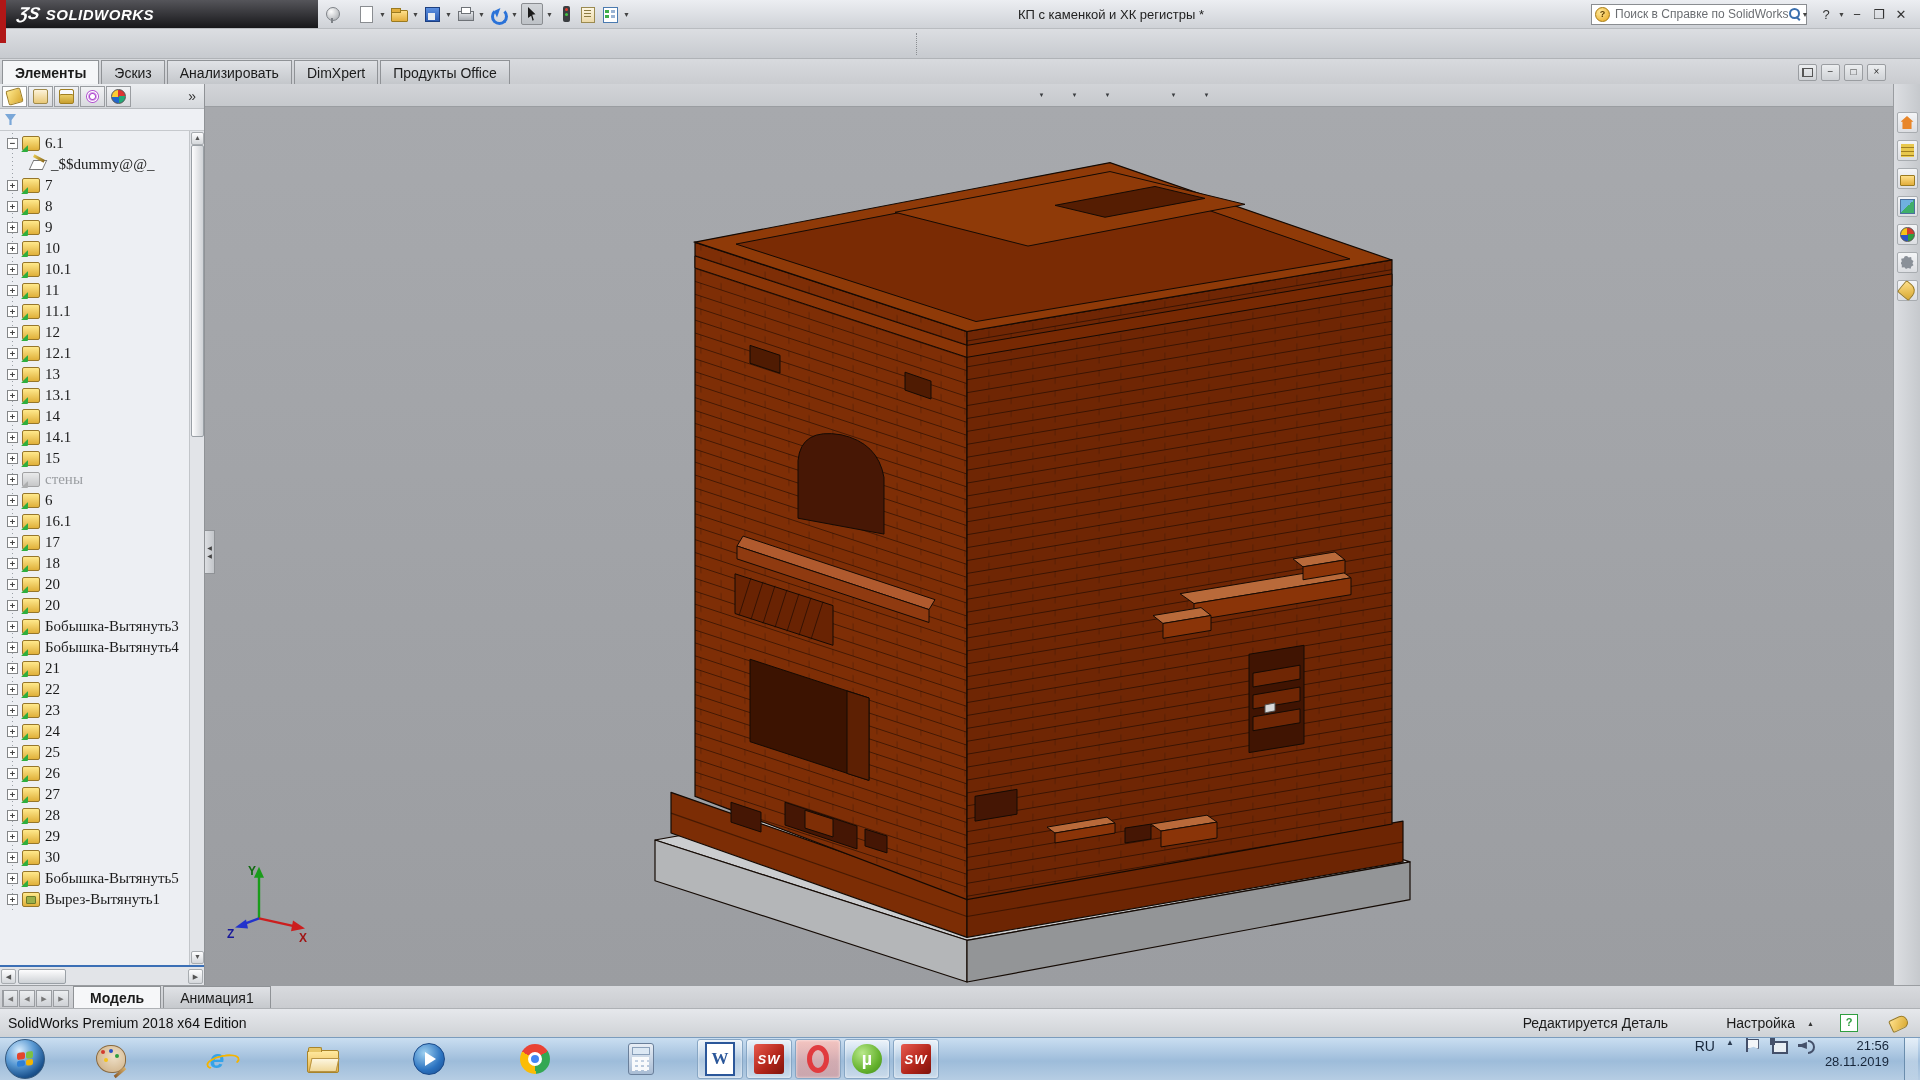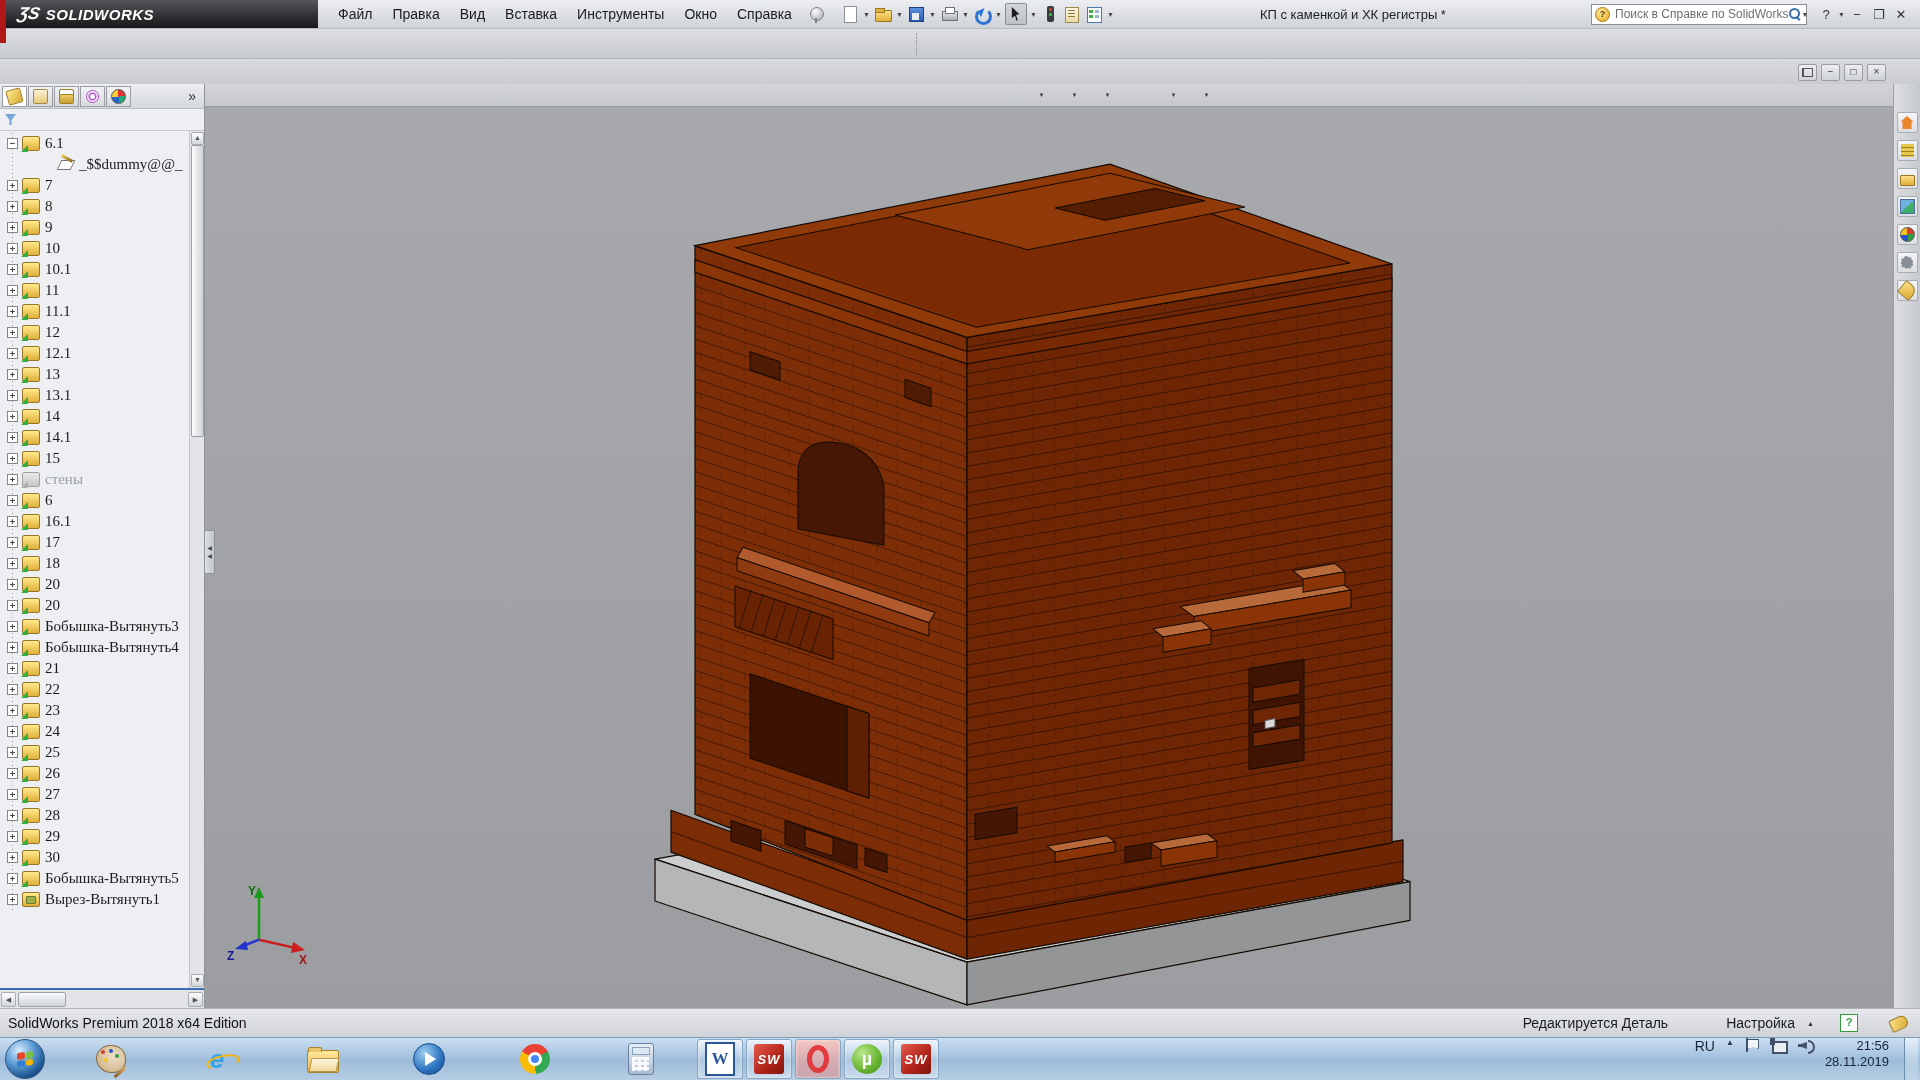--- a/index.html
+++ b/index.html
@@ -76,21 +76,21 @@
   .fg2{background:linear-gradient(#fdf3da,#e8c878);border:1px solid #a08a4a;}
   .fg3{background:linear-gradient(#ffe98c,#c8a030);border:1px solid #a07f22;box-shadow:inset 0 4px 0 #f8f9fb,inset 0 5px 0 #a07f22;}
   .fg4{background:radial-gradient(circle,#fff 2px,#b04ad0 3px,#fff 5px,#b04ad0 6px);border-radius:50%;}
   .fg5{background:conic-gradient(#d33 0 25%,#2a7 0 50%,#26c 0 75%,#fc3 0);border-radius:50%;border:1px solid #555;}
   #fm-more{margin-left:auto;margin-right:8px;font-size:14px;color:#333;}
   #filterrow{height:21px;border-bottom:1px solid #c6c9cd;display:flex;align-items:center;padding-left:5px;flex:none;background:#eef0f4;}
   .funnel{width:11px;height:11px;background:#7aa7d8;clip-path:polygon(0 0,100% 0,60% 55%,60% 100%,40% 100%,40% 55%);filter:drop-shadow(0 0 1px #3b6fb5);}
   #treewrap{flex:1;position:relative;overflow:hidden;font-family:"Liberation Serif",serif;font-size:15px;}
   #tree{position:absolute;left:0;top:2px;right:14px;background-image:repeating-linear-gradient(to bottom,#9aa0a6 0 1px,transparent 1px 4px);background-size:1px 100%;background-position:12px 0;background-repeat:no-repeat;}
   .trow{height:21px;display:flex;align-items:center;padding-left:7px;white-space:nowrap;}
-  .trow.child{padding-left:43px;}
+  .trow.child{padding-left:15px;}
   .tg{width:11px;height:11px;border:1px solid #848688;background:#fff;font:bold 9px/9px "DejaVu Sans Mono",monospace;text-align:center;color:#444;flex:none;box-sizing:border-box;}
   .tg.plus::before{content:"+";}
   .tg.minus::before{content:"−";}
   .tg.none{visibility:hidden;}
   .tico{width:16px;height:13px;margin:0 4px 0 4px;flex:none;position:relative;background:linear-gradient(#ffe98c,#e0b03a);border:1px solid #96762a;border-radius:2px;}
   .tico::after{content:"";position:absolute;left:-2px;bottom:-2px;width:7px;height:7px;background:#2fae3e;clip-path:polygon(0 100%,100% 100%,100% 0);border-radius:1px;}
   .tico.sketch{background:none;border:none;}
   .tico.sketch::after{display:none;}
   .tico.sketch::before{content:"";position:absolute;left:1px;top:2px;width:12px;height:8px;border:1px solid #777;transform:skewX(-25deg);background:#fff;}
   .tico.sketch i{position:absolute;left:3px;top:-1px;width:12px;height:3px;background:linear-gradient(90deg,#e8c84e,#8a6a20);transform:rotate(28deg);}
@@ -197,29 +197,20 @@
 </head>
 <body>
 
 <div id="app">
 
   <div id="titlebar">
     <div id="logo">
       <span class="logo-glyph">ƷS</span>
       <span class="logo-text">SOLIDWORKS</span>
     </div>
-    <div id="menubar">
-        <span class="mitem">Файл</span>
-        <span class="mitem">Правка</span>
-        <span class="mitem">Вид</span>
-        <span class="mitem">Вставка</span>
-        <span class="mitem">Инструменты</span>
-        <span class="mitem">Окно</span>
-        <span class="mitem">Справка</span>
-      </div>
     <span class="pin-icon"></span>
     <div id="stdbar">
       <span class="std std-new"></span>
         <span class="caret">▼</span>
       <span class="std std-open"></span>
         <span class="caret">▼</span>
       <span class="std std-save"></span>
         <span class="caret">▼</span>
       <span class="std std-print"></span>
         <span class="caret">▼</span>
@@ -359,20 +350,27 @@
         <span class="tb2 dis">
           <i class="bx"></i>
         </span>
         <span class="tb2 dis">
           <i class="bx"></i>
         </span>
       </div>
   </div>
 
   <div id="tabrow">
+    <div style="display:flex;align-items:flex-end;">
+        <span class="rtab active">Элементы</span>
+        <span class="rtab">Эскиз</span>
+        <span class="rtab">Анализировать</span>
+        <span class="rtab">DimXpert</span>
+        <span class="rtab">Продукты Office</span>
+      </div>
     <div id="ribbon-ctls">
       <span class="rc grid"></span>
       <span class="rc">−</span>
       <span class="rc">□</span>
       <span class="rc">×</span>
     </div>
   </div>
 
   <div id="main">
 
@@ -767,20 +765,32 @@
           <span class="tpico">
             <i class="tpg p-gear"></i>
           </span>
           <span class="tpico">
             <i class="tpg p-tag"></i>
           </span>
         </div>
     </div>
   </div>
 
+  <div id="doctabs">
+    <div id="tabnav">
+        <span class="tnav">◀</span>
+        <span class="tnav">◀</span>
+        <span class="tnav">▶</span>
+        <span class="tnav">▶</span>
+      </div>
+    <div style="display:flex;align-items:flex-end;">
+        <span class="dtab active">Модель</span>
+        <span class="dtab">Анимация1</span>
+      </div>
+  </div>
 
   <div id="statusbar">
     <span id="sb-edition">SolidWorks Premium 2018 x64 Edition</span>
     <span id="sb-spacer"></span>
     <span id="sb-mode">Редактируется Деталь</span>
     <span id="sb-custom">
       <span>Настройка</span>
       <span class="up">▲</span>
     </span>
     <span class="sb-help">?</span>

